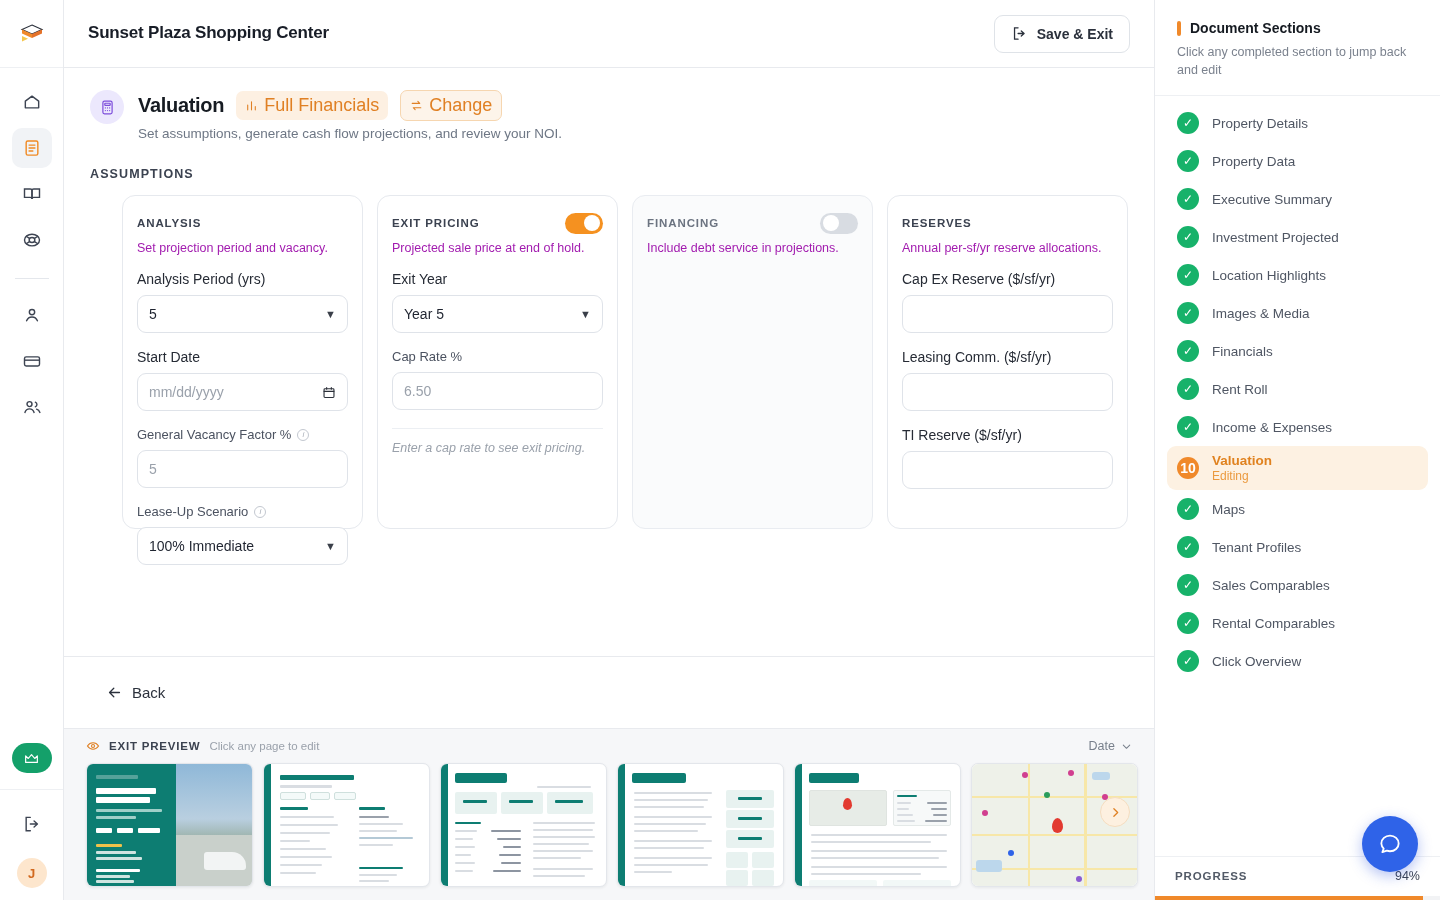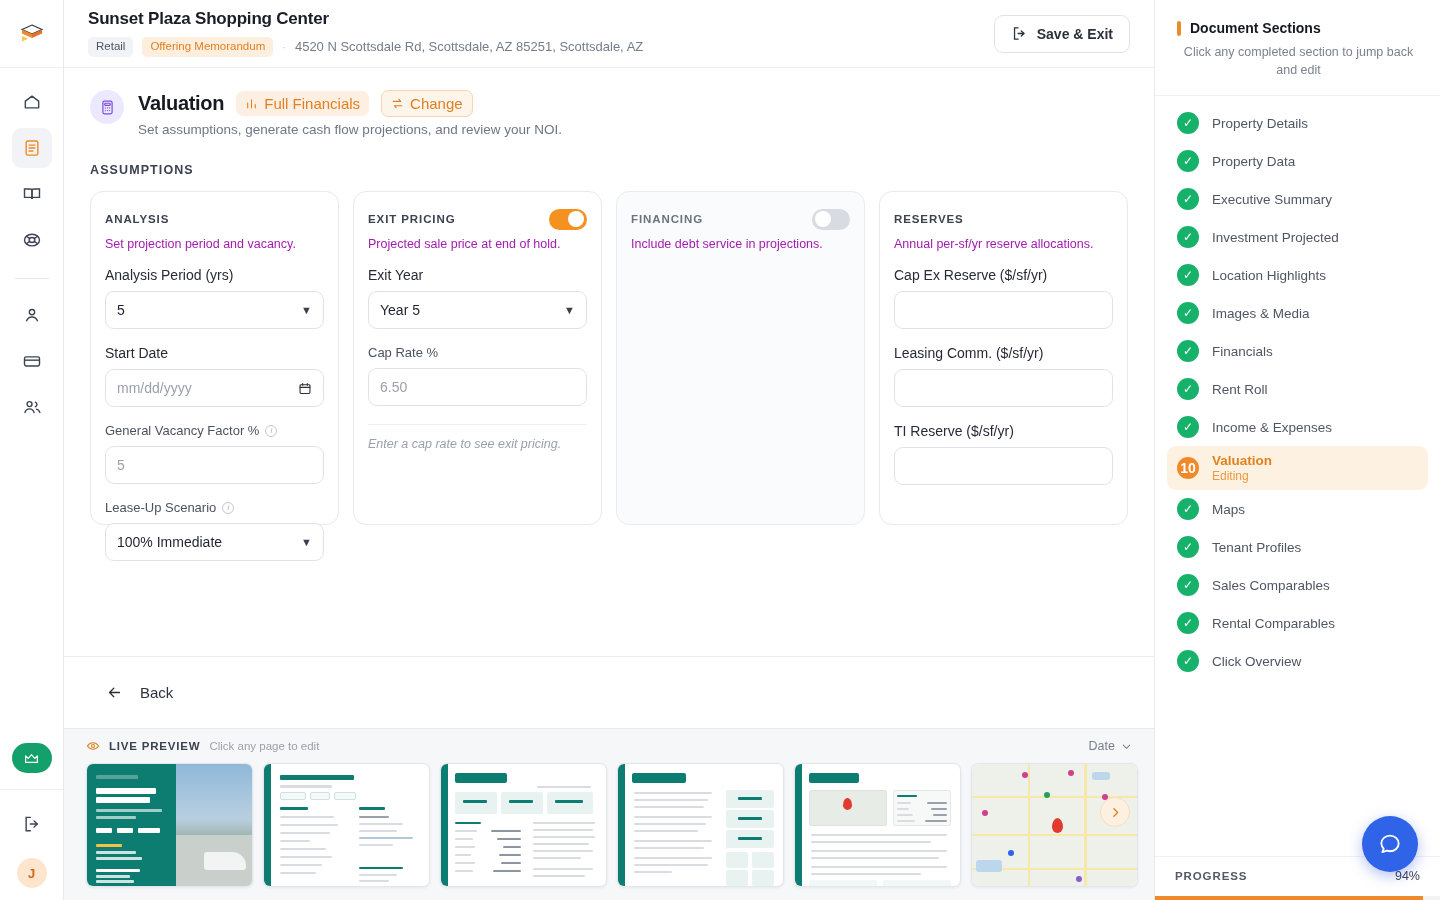--- a/index.html
+++ b/index.html
@@ -71,33 +71,33 @@
 
   .sec-head { display:flex; align-items:flex-start; gap: 14px; }
   .sec-icon {
     width: 34px; height:34px; border-radius:50%; background:#ece8fd;
     display:flex; align-items:center; justify-content:center; color:#7c4ddb; flex:0 0 34px;
   }
   .sec-titlerow { display:flex; align-items:center; gap: 12px; }
   .sec-title { font-size: 20px; font-weight: 700; letter-spacing:-0.3px; color:#161b22; }
   .chip {
     display:flex; align-items:center; gap:6px;
-    font-size: 15px; padding: 4px 9px; border-radius:7px;
+    font-size: 18px; padding: 4px 9px; border-radius:7px;
     background:#fdf0e2; color:#e08024; cursor:pointer;
   }
   .chip.outline { border:1px solid #f6d6b0; background:#fdf4ea; }
   .sec-sub { font-size: 13.5px; color:#6e7embed; }
   .sec-sub { color:#6e7785; margin-top: 5px; }
 
   .assump-label {
     margin-top: 26px; font-size: 12.5px; font-weight: 700;
     letter-spacing: 1.1px; color:#3b4250;
   }
 
-  .cards { display:flex; gap: 14px; margin-top: 14px; }
+  .cards { display:flex; gap: 14px; margin-top: 14px; margin-left: 32px; }
   .card {
     flex:1 1 0; min-width:0;
     border:1px solid #e6e9ee; border-radius: 13px; background:#fff;
     padding: 16px 14px 18px; height: 334px;
   }
   .card.muted { background:#fafbfc; border-color:#e9ecf1; }
   .card-head { display:flex; align-items:center; justify-content:space-between; min-height: 22px;}
   .card-kicker { font-size: 11.5px; font-weight:700; letter-spacing:0.9px; color:#3b4250; }
   .card-kicker.dim { color:#6b7380; }
   .card-desc { font-size: 12.5px; color:#a21caf; margin-top: 7px; }
@@ -129,21 +129,21 @@
   .cal-ico { color:#2c313a; }
   .hr-soft { height:1px; background:#eceff3; margin: 18px 0 12px; }
   .hint { font-size: 12.5px; color:#9aa1ab; font-style: italic; }
 
   
   .navbar {
     flex: 0 0 72px; height:72px; border-top:1px solid #e8eaee;
     display:flex; align-items:center; justify-content:space-between;
     padding: 0 40px 0 42px; background:#fff;
   }
-  .back-btn { display:flex; align-items:center; gap:17px; font-size:15px; color:#2b313c; cursor:pointer; background:none; border:none; font-family:"Liberation Sans",sans-serif;}
+  .back-btn { display:flex; align-items:center; gap:9px; font-size:15px; color:#2b313c; cursor:pointer; background:none; border:none; font-family:"Liberation Sans",sans-serif;}
   .continue-btn {
     display:flex; align-items:center; gap:14px;
     background:#0e9463; color:#fff; border:none; border-radius: 10px;
     height: 46px; padding: 0 22px; font-size:15px; font-weight:600; cursor:pointer;
     font-family:"Liberation Sans",sans-serif;
   }
 
   
   .preview { flex: 0 0 172px; background:#f6f7f9; border-top:1px solid #e8eaee; padding: 10px 0 0 0;}
   .prev-head { display:flex; align-items:center; justify-content:space-between; padding: 0 22px 0 22px; }
@@ -184,21 +184,21 @@
   
   .rightpanel {
     width: 286px; flex: 0 0 286px; height:900px;
     border-left: 1px solid #e8eaee; background:#fff;
     display:flex; flex-direction:column; position:relative;
   }
   .rp-head { padding: 20px 20px 16px 22px; border-bottom:1px solid #eef0f3;}
   .rp-title-row { display:flex; align-items:center; gap:9px; }
   .rp-accent { width:4px; height:15px; background:#f0892a; border-radius:2px; }
   .rp-title { font-size: 14px; font-weight: 700; color:#151a21; }
-  .rp-sub { font-size: 12.5px; color:#7b828e; margin-top: 7px; line-height: 1.45; text-align: center; }
+  .rp-sub { font-size: 12.5px; color:#7b828e; margin-top: 7px; line-height: 1.45; }
   .rp-list { flex: 1 1 auto; padding: 8px 12px 0 12px; overflow:hidden; }
   .rp-item {
     display:flex; align-items:center; gap: 13px;
     padding: 7px 10px; border-radius: 9px; cursor:pointer; min-height:38px;
   }
   .rp-item.current { background:#fdf1e2; }
   .dot-ok {
     width: 22px; height:22px; border-radius:50%; background:#17b26a; color:#fff; flex:0 0 22px;
     display:flex; align-items:center; justify-content:center; font-size: 12px;
   }
@@ -298,26 +298,20 @@
       </div>
       <div class="avatar">J</div>
     </div>
   </div>
 
   <div class="center">
 
     <div class="topbar">
       <div>
         <div class="doc-title">Sunset Plaza Shopping Center</div>
-        <div class="meta-row">
-          <span class="pill pill-retail">Retail</span>
-          <span class="pill pill-om">Offering Memorandum</span>
-          <span class="meta-dot">·</span>
-          <span class="meta-addr">4520 N Scottsdale Rd, Scottsdale, AZ 85251, Scottsdale, AZ</span>
-        </div>
       </div>
       <button class="save-exit">
         <svg width="17" height="17" viewBox="0 0 24 24" fill="none" stroke="#2b313c" stroke-width="1.8">
           <path d="M10 4H5v16h5" stroke-linecap="round"></path>
           <path d="M14.5 8.5L18.5 12l-4 3.5M10 12h8.2" stroke-linecap="round" stroke-linejoin="round"></path>
         </svg>
         <span>Save &amp; Exit</span>
       </button>
     </div>
 
@@ -468,21 +462,21 @@
       </button>
     </div>
 
     <div class="preview">
       <div class="prev-head">
         <div class="prev-left">
           <svg width="14" height="14" viewBox="0 0 24 24" fill="none" stroke="#e08024" stroke-width="1.9">
             <path d="M2.5 12S6 6.5 12 6.5 21.5 12 21.5 12 18 17.5 12 17.5 2.5 12 2.5 12z"></path>
             <circle cx="12" cy="12" r="2.6"></circle>
           </svg>
-          <span class="prev-title">LIVE PREVIEW</span>
+          <span class="prev-title">EXIT PREVIEW</span>
           <span class="prev-hintx">Click any page to edit</span>
         </div>
         <div class="prev-hide">
           <span>Date</span>
           <svg width="11" height="11" viewBox="0 0 24 24" fill="none" stroke="#777f8b" stroke-width="2.2">
             <path d="M5 9l7 7 7-7" stroke-linecap="round" stroke-linejoin="round"></path>
           </svg>
         </div>
       </div>
 

